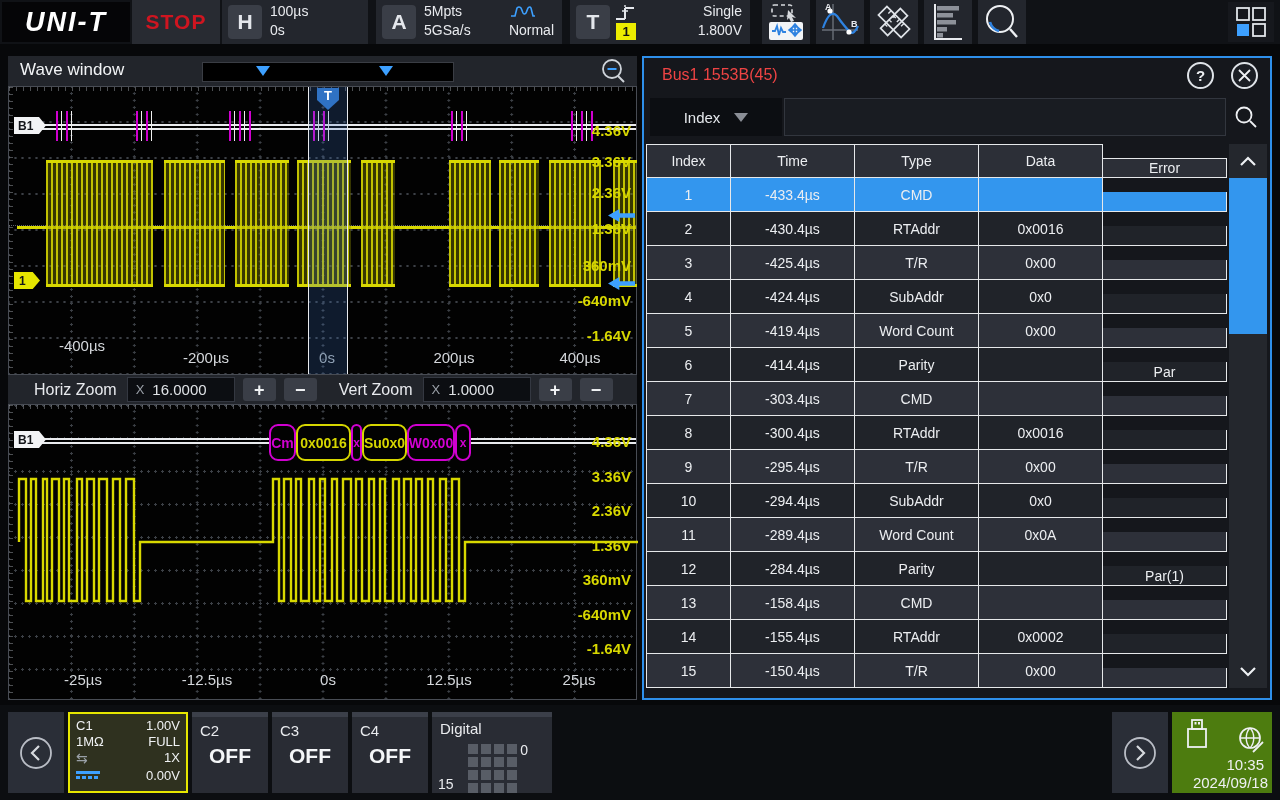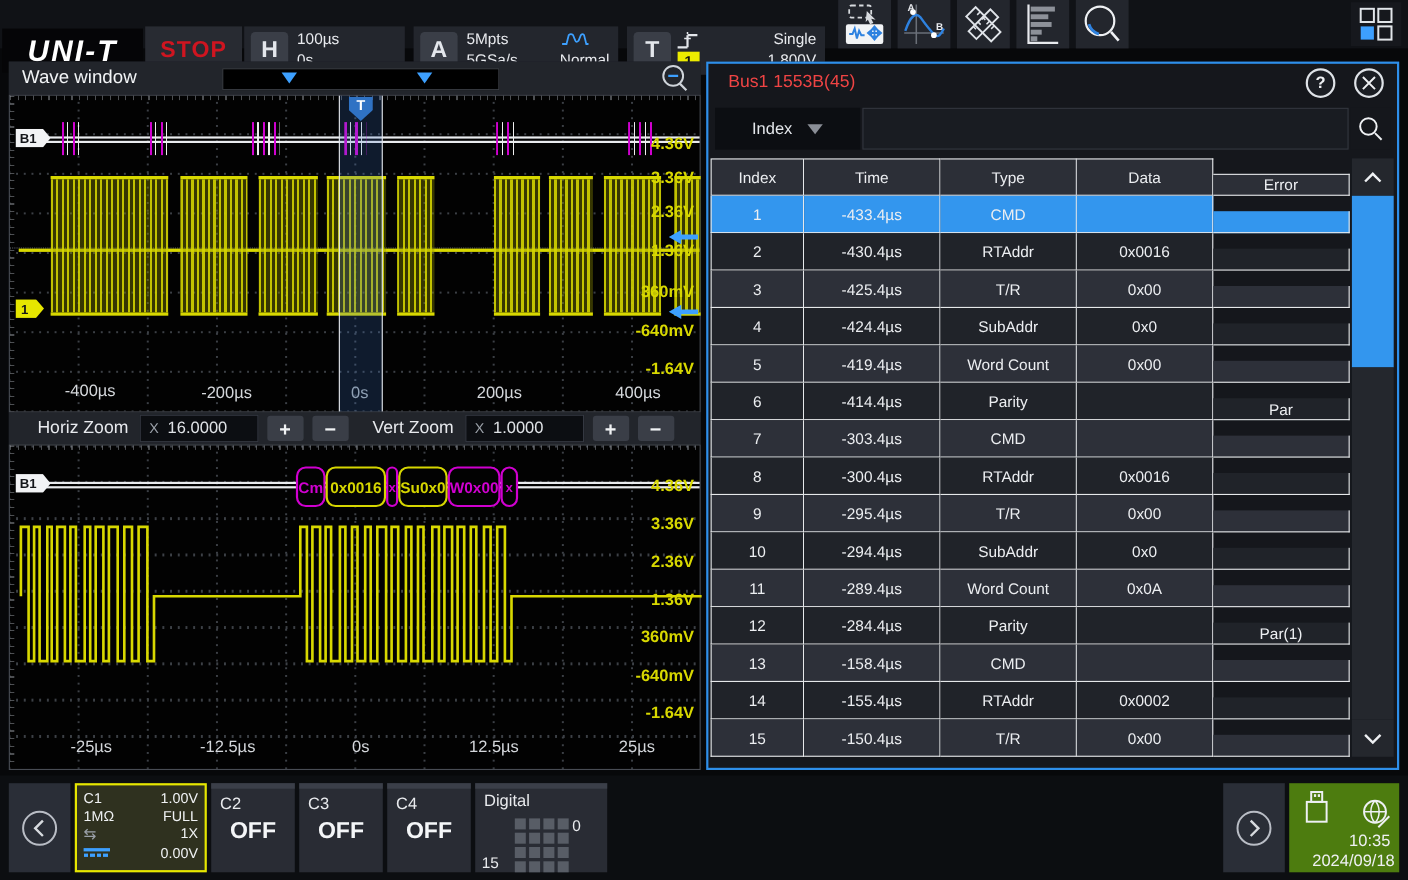--- a/index.html
+++ b/index.html
@@ -1,20 +1,20 @@
 <!DOCTYPE html>
 <html><head>
 <meta charset="utf-8">
 <style>
   html,body{margin:0;padding:0;background:#000;}
   body{width:1280px;height:800px;overflow:hidden;font-family:"Liberation Sans",sans-serif;-webkit-font-smoothing:antialiased;}
   .screen{position:relative;width:1280px;height:800px;background:#07080a;}
   
   .topbar{position:absolute;left:0;top:0;width:1280px;height:44px;background:#101216;}
-  .tb-block{position:absolute;top:0;height:44px;background:#23262d;color:#d7dade;margin-top:24px;}
+  .tb-block{position:absolute;top:0;height:44px;background:#23262d;color:#d7dade;}
   .logo-block{left:2px;top:2px;height:40px;width:128px;background:#050507;display:flex;align-items:center;justify-content:center;}
   .logo-text{font-weight:800;font-size:27px;letter-spacing:2px;color:#fff;font-style:italic;}
   .stop-block{left:132px;width:88px;background:#282b32;display:flex;align-items:center;justify-content:center;}
   .stop-text{color:#cf1520;font-weight:800;font-size:21px;letter-spacing:1px;}
   .hblock{left:222px;width:146px;}
   .ablock{left:376px;width:186px;}
   .tblock{left:570px;width:180px;}
   .keycap{position:absolute;left:6px;top:5px;width:34px;height:34px;background:#3a3e47;border-radius:4px;color:#e4e7ec;font-size:21px;font-weight:700;display:flex;align-items:center;justify-content:center;}
   .tb-col{position:absolute;left:48px;top:2px;display:flex;flex-direction:column;justify-content:space-between;height:38px;font-size:14px;color:#e8eaee;}
   .tb-col span{line-height:19px;}
@@ -269,21 +269,21 @@
       <div class="chanflag">1</div>
       <div class="trig-arrow" style="top:122px"></div>
       <div class="trig-arrow" style="top:190px"></div>
       <span class="vlabel" style="top:35px">4.36V</span>
       <span class="vlabel" style="top:66px">3.36V</span>
       <span class="vlabel" style="top:97px">2.36V</span>
       <span class="vlabel" style="top:133px">1.36V</span>
       <span class="vlabel" style="top:170px">360mV</span>
       <span class="vlabel" style="top:205px">-640mV</span>
       <span class="vlabel" style="top:240px">-1.64V</span>
-      <span class="tlabel" style="left:28px;top:260px">-400µs</span>
+      <span class="tlabel" style="left:28px;top:250px">-400µs</span>
       <span class="tlabel" style="left:152px;top:262px">-200µs</span>
       <span class="tlabel" style="left:273px;top:262px;color:#8fa0b4">0s</span>
       <span class="tlabel" style="left:400px;top:262px">200µs</span>
       <span class="tlabel" style="left:526px;top:262px">400µs</span>
     </div>
 
     <div class="zoombar">
       <span class="zb-label">Horiz Zoom</span>
       <div class="zb-box">
         <span class="zx">X</span>

